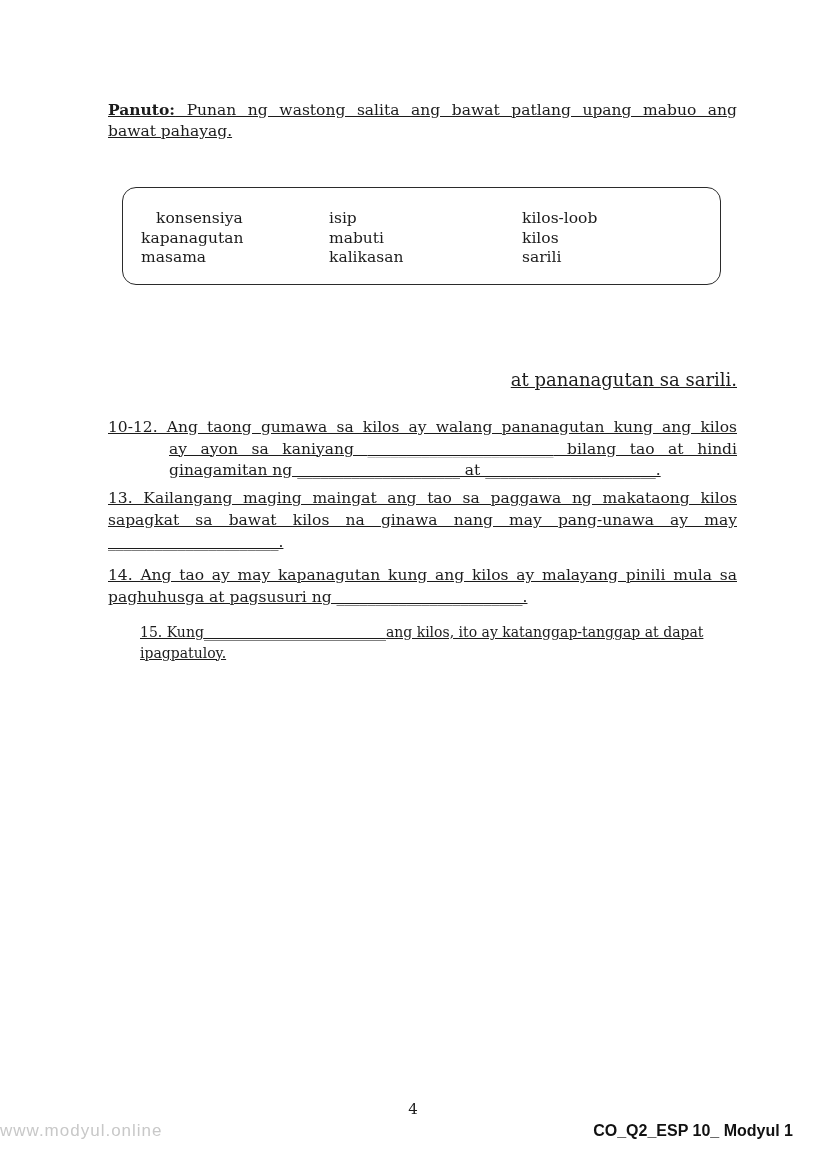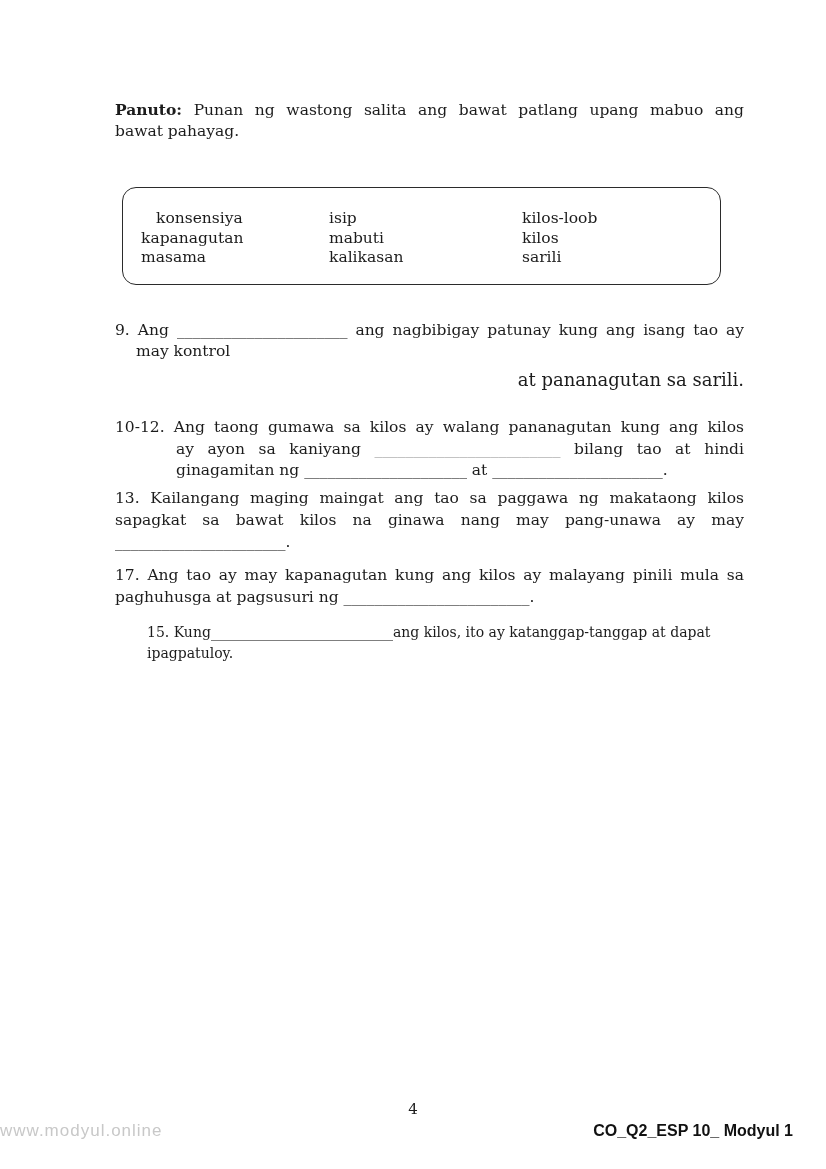--- a/index.html
+++ b/index.html
@@ -1,20 +1,20 @@
 <!DOCTYPE html>
 <html><head>
 <meta charset="utf-8">
 <style>
   html,body { margin:0; padding:0; background:#ffffff; }
   .page {
     position:relative; width:826px; height:1169px; background:#fff;
     font-family:"DejaVu Serif", serif; color:#1c1c1c; overflow:hidden;
   }
-  .block { position:absolute; left:115px; width:629px; font-size:15.5px; line-height:21px; }
+  .block { position:absolute; left:108px; width:629px; font-size:15.5px; line-height:21px;text-decoration:underline; }
   .line { display:block; }
   .just { text-align:justify; text-align-last:justify; text-justify:inter-word; }
   .bold { font-weight:bold; }
   .indent-sm { padding-left:21px; }
   .hang { padding-left:61px; box-sizing:border-box; }
   .lh215 { line-height:21.5px; }
   .lh22 { line-height:22px; }
   .note { font-size:18px; line-height:17px;text-align:right; }
   .q15 { font-size:14px; line-height:20.5px; }
   .blank-gray { color:#9b9b9b; }
@@ -52,40 +52,36 @@
     <span>isip</span>
     <span>kilos-loob</span>
     <span>kapanagutan</span>
     <span>mabuti</span>
     <span>kilos</span>
     <span>masama</span>
     <span>kalikasan</span>
     <span>sarili</span>
   </div>
 
-  <div class="block" style="top:320px;">
-    <div class="line just">9. Ang ______________________ ang nagbibigay patunay kung ang isang tao ay</div>
-    <div class="line indent-sm">may kontrol</div>
-  </div>
   <div class="block note" style="top:371px;">at pananagutan sa sarili.</div>
 
   <div class="block lh215" style="top:409px;margin-top:8px;">
     <div class="line just">10-12. Ang taong gumawa sa kilos ay walang pananagutan kung ang kilos</div>
     <div class="line just hang"><span>ay ayon sa kaniyang </span><span class="blank-gray">________________________</span><span> bilang tao at hindi</span></div>
     <div class="line hang">ginagamitan ng _____________________ at ______________________.</div>
   </div>
 
   <div class="block lh22" style="top:487px;">
     <div class="line just">13. Kailangang maging maingat ang tao sa paggawa ng makataong kilos</div>
     <div class="line just">sapagkat sa bawat kilos na ginawa nang may pang-unawa ay may</div>
     <div class="line">______________________.</div>
   </div>
 
   <div class="block lh22" style="top:564px;">
-    <div class="line just">17. Ang tao ay may kapanagutan kung ang kilos ay malayang pinili mula sa</div>
+    <div class="line just">14. Ang tao ay may kapanagutan kung ang kilos ay malayang pinili mula sa</div>
     <div class="line">paghuhusga at pagsusuri ng ________________________.</div>
   </div>
 
   <div class="block q15" style="top:622px;margin-left:32px;">
     <div class="line"><span>15. Kung</span><span>__________________________</span><span>ang kilos, ito ay katanggap-tanggap at dapat</span></div>
     <div class="line">ipagpatuloy.</div>
   </div>
 
   <div class="footer-page">4</div>
   <div class="watermark">www.modyul.online</div>

